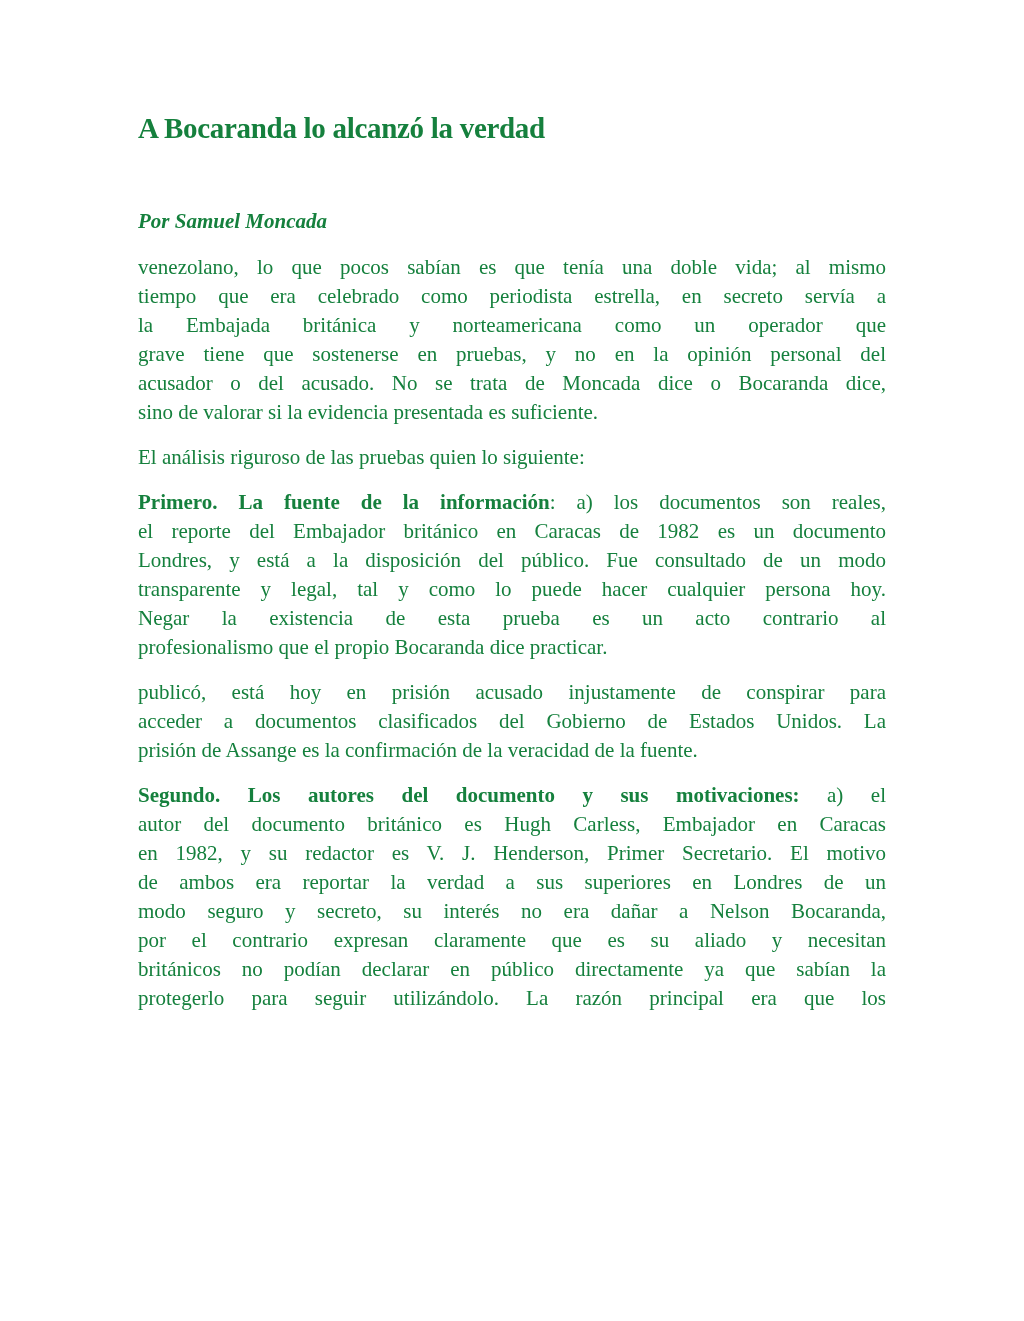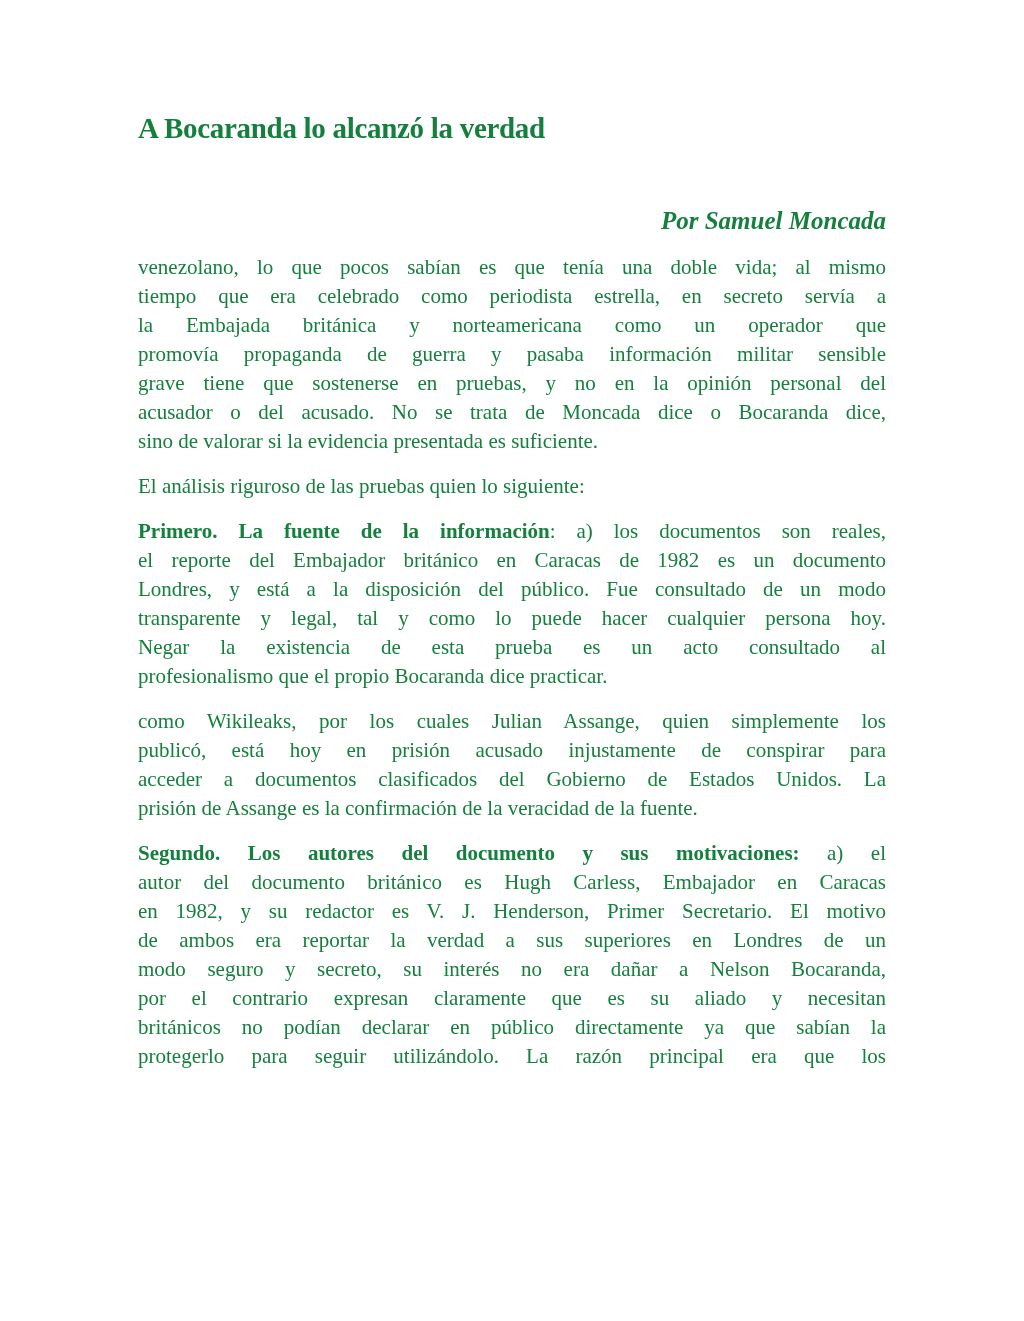--- a/index.html
+++ b/index.html
@@ -19,25 +19,24 @@
     overflow: hidden;
   }
   .title {
     font-size: 29px;
     line-height: 33px;
     font-weight: bold;
     letter-spacing: -0.3px;
     margin: 0 0 64px 0;
   }
   .byline {
-    font-size: 25px;
+    font-size: 21px;
     line-height: 24px;
     font-weight: bold;
     font-style: italic;
-    text-align: right;
     margin: 0 0 20px 0;
   }
   .para {
     font-size: 21px;
     line-height: 29px;
     margin: 0 0 16px 0;
   }
   .line {
     text-align: justify;
     text-align-last: justify;
@@ -56,41 +55,39 @@
 <div class="page">
 
   <h1 class="title">A Bocaranda lo alcanzó la verdad</h1>
 
   <div class="byline">Por Samuel Moncada</div>
 
   <div class="para">
     <div class="line">venezolano, lo que pocos sabían es que tenía una doble vida; al mismo</div>
     <div class="line">tiempo que era celebrado como periodista estrella, en secreto servía a</div>
     <div class="line">la Embajada británica y norteamericana como un operador que</div>
-    <div class="line">promovía propaganda de guerra y pasaba información militar sensible</div>
     <div class="line">grave tiene que sostenerse en pruebas, y no en la opinión personal del</div>
     <div class="line">acusador o del acusado. No se trata de Moncada dice o Bocaranda dice,</div>
     <div class="line last">sino de valorar si la evidencia presentada es suficiente.</div>
   </div>
 
   <div class="para">
     <div class="line last">El análisis riguroso de las pruebas quien lo siguiente:</div>
   </div>
 
   <div class="para">
     <div class="line"><span class="b">Primero. La fuente de la información</span><span>: a) los documentos son reales,</span></div>
     <div class="line">el reporte del Embajador británico en Caracas de 1982 es un documento</div>
     <div class="line">Londres, y está a la disposición del público. Fue consultado de un modo</div>
     <div class="line">transparente y legal, tal y como lo puede hacer cualquier persona hoy.</div>
-    <div class="line">Negar la existencia de esta prueba es un acto consultado al</div>
+    <div class="line">Negar la existencia de esta prueba es un acto contrario al</div>
     <div class="line last">profesionalismo que el propio Bocaranda dice practicar.</div>
   </div>
 
   <div class="para">
-    <div class="line">como Wikileaks, por los cuales Julian Assange, quien simplemente los</div>
     <div class="line">publicó, está hoy en prisión acusado injustamente de conspirar para</div>
     <div class="line">acceder a documentos clasificados del Gobierno de Estados Unidos. La</div>
     <div class="line last">prisión de Assange es la confirmación de la veracidad de la fuente.</div>
   </div>
 
   <div class="para">
     <div class="line"><span class="b">Segundo. Los autores del documento y sus motivaciones:</span><span> a) el</span></div>
     <div class="line">autor del documento británico es Hugh Carless, Embajador en Caracas</div>
     <div class="line">en 1982, y su redactor es V. J. Henderson, Primer Secretario. El motivo</div>
     <div class="line">de ambos era reportar la verdad a sus superiores en Londres de un</div>

